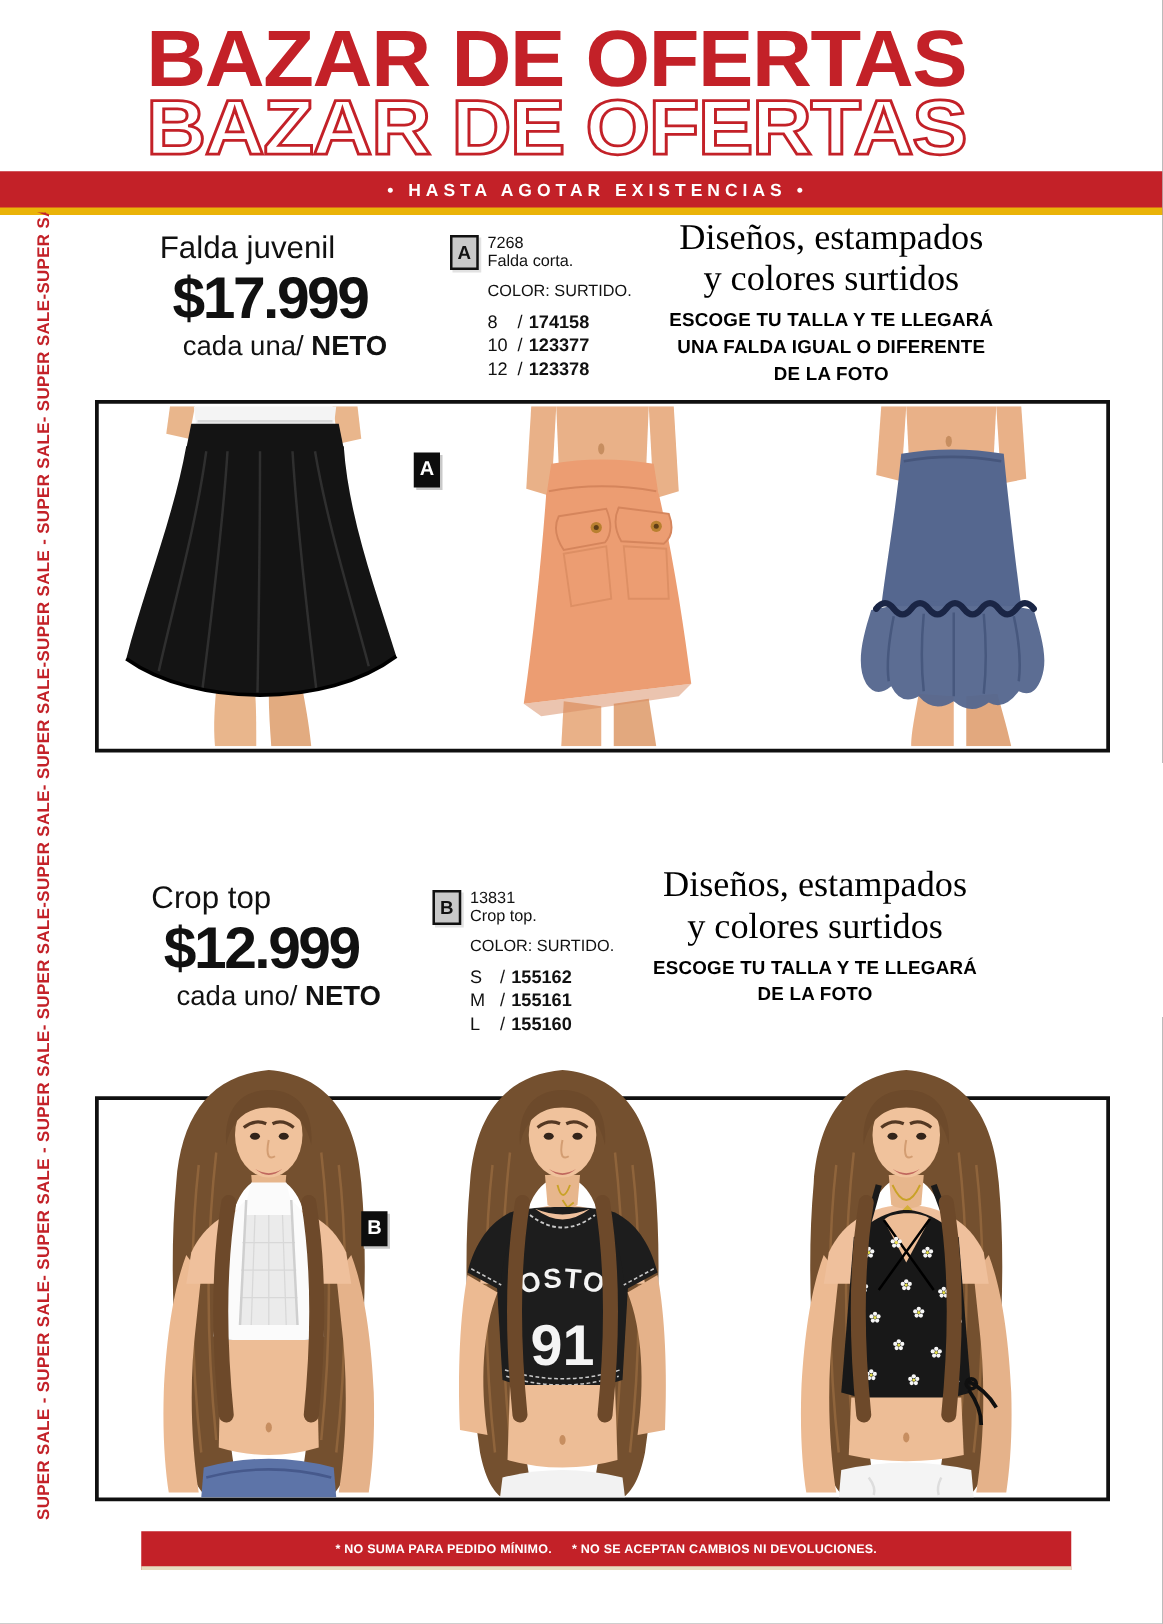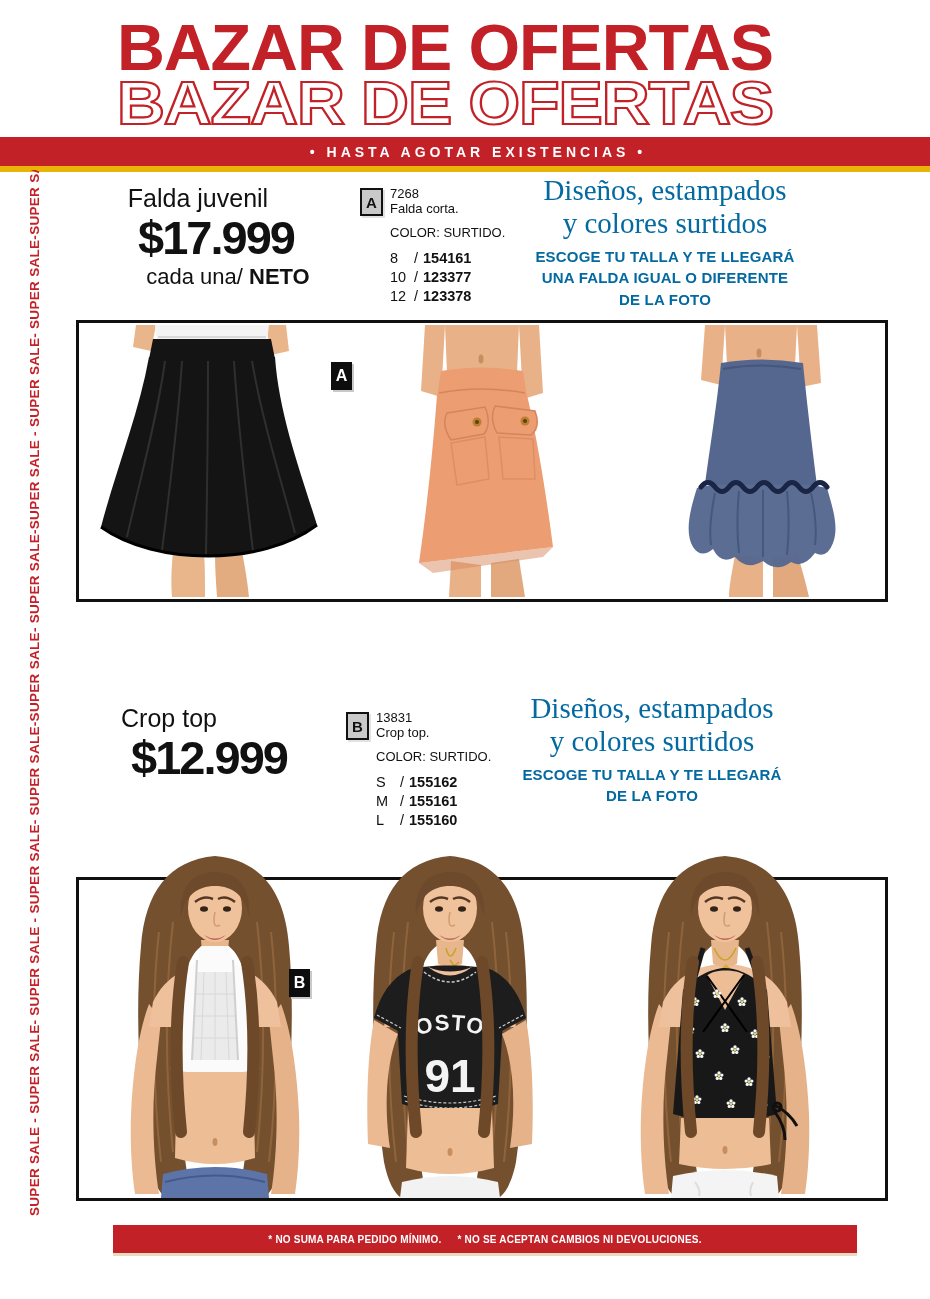--- a/index.html
+++ b/index.html
@@ -44,21 +44,21 @@
       border:2px solid #111;box-shadow:2px 2px 0 #e2e2e2;display:flex;align-items:center;
       justify-content:center;font-size:15px;font-weight:700;color:#111;}
   .spec-code{margin-left:30px;font-size:13px;line-height:15px;}
   .spec-color{margin-left:30px;font-size:13px;margin-top:9px;}
   .sizes{margin-left:30px;margin-top:9px;font-size:14.5px;line-height:19px;}
   .size-row .sz{display:inline-block;width:24px;}
   .size-row .sep{margin:0 5px 0 0;}
   .size-row .sku{font-weight:700;}
 
   
-  .headline{text-align:center;color:#0369a1;}
+  .headline{text-align:center;color:#000000;}
   .headline-a{left:498px;top:174px;width:334px;}
   .headline-b{left:482px;top:692px;width:340px;}
   .hl-serif{font-family:"Liberation Serif",serif;font-size:29px;line-height:1.13;}
   .hl-note{font-size:15px;font-weight:700;line-height:1.45;margin-top:6px;letter-spacing:0.2px;}
 
   
   .photo-box{position:absolute;border:3px solid #101010;background:#fff;}
   .box-a{left:76px;top:320px;width:806px;height:276px;}
   .box-b{left:76px;top:877px;width:806px;height:318px;overflow:visible;}
   .photo-label{position:absolute;width:21px;height:28px;background:#0d0d0d;color:#fff;
@@ -98,21 +98,21 @@
 
   <div class="abs spec spec-a">
     <span class="spec-badge">A</span>
     <div class="spec-code">
       <div>7268</div>
       <div>Falda corta.</div>
     </div>
     <div class="spec-color">COLOR: SURTIDO.</div>
     <div class="sizes">
       <div class="size-row">
-        <span class="sz">8</span><span class="sep">/</span><span class="sku">154161</span>
+        <span class="sz">8</span><span class="sep">/</span><span class="sku">174158</span>
       </div>
       <div class="size-row">
         <span class="sz">10</span><span class="sep">/</span><span class="sku">123377</span>
       </div>
       <div class="size-row">
         <span class="sz">12</span><span class="sep">/</span><span class="sku">123378</span>
       </div>
     </div>
   </div>
 
@@ -198,20 +198,24 @@
         <path d="M132,165 C132,190 132,214 132,232"></path>
         <path d="M156,166 C158,188 158,212 156,230"></path>
         <path d="M180,168 C184,186 186,204 184,220"></path>
       </g>
     </svg>
   </div>
 
   <div class="abs offer offer-b">
     <div class="offer-title">Crop top</div>
     <div class="offer-price">$12.999</div>
+    <div class="offer-per">
+      <span>cada uno/</span>
+      <b>NETO</b>
+    </div>
   </div>
 
   <div class="abs spec spec-b">
     <span class="spec-badge">B</span>
     <div class="spec-code">
       <div>13831</div>
       <div>Crop top.</div>
     </div>
     <div class="spec-color">COLOR: SURTIDO.</div>
     <div class="sizes">

